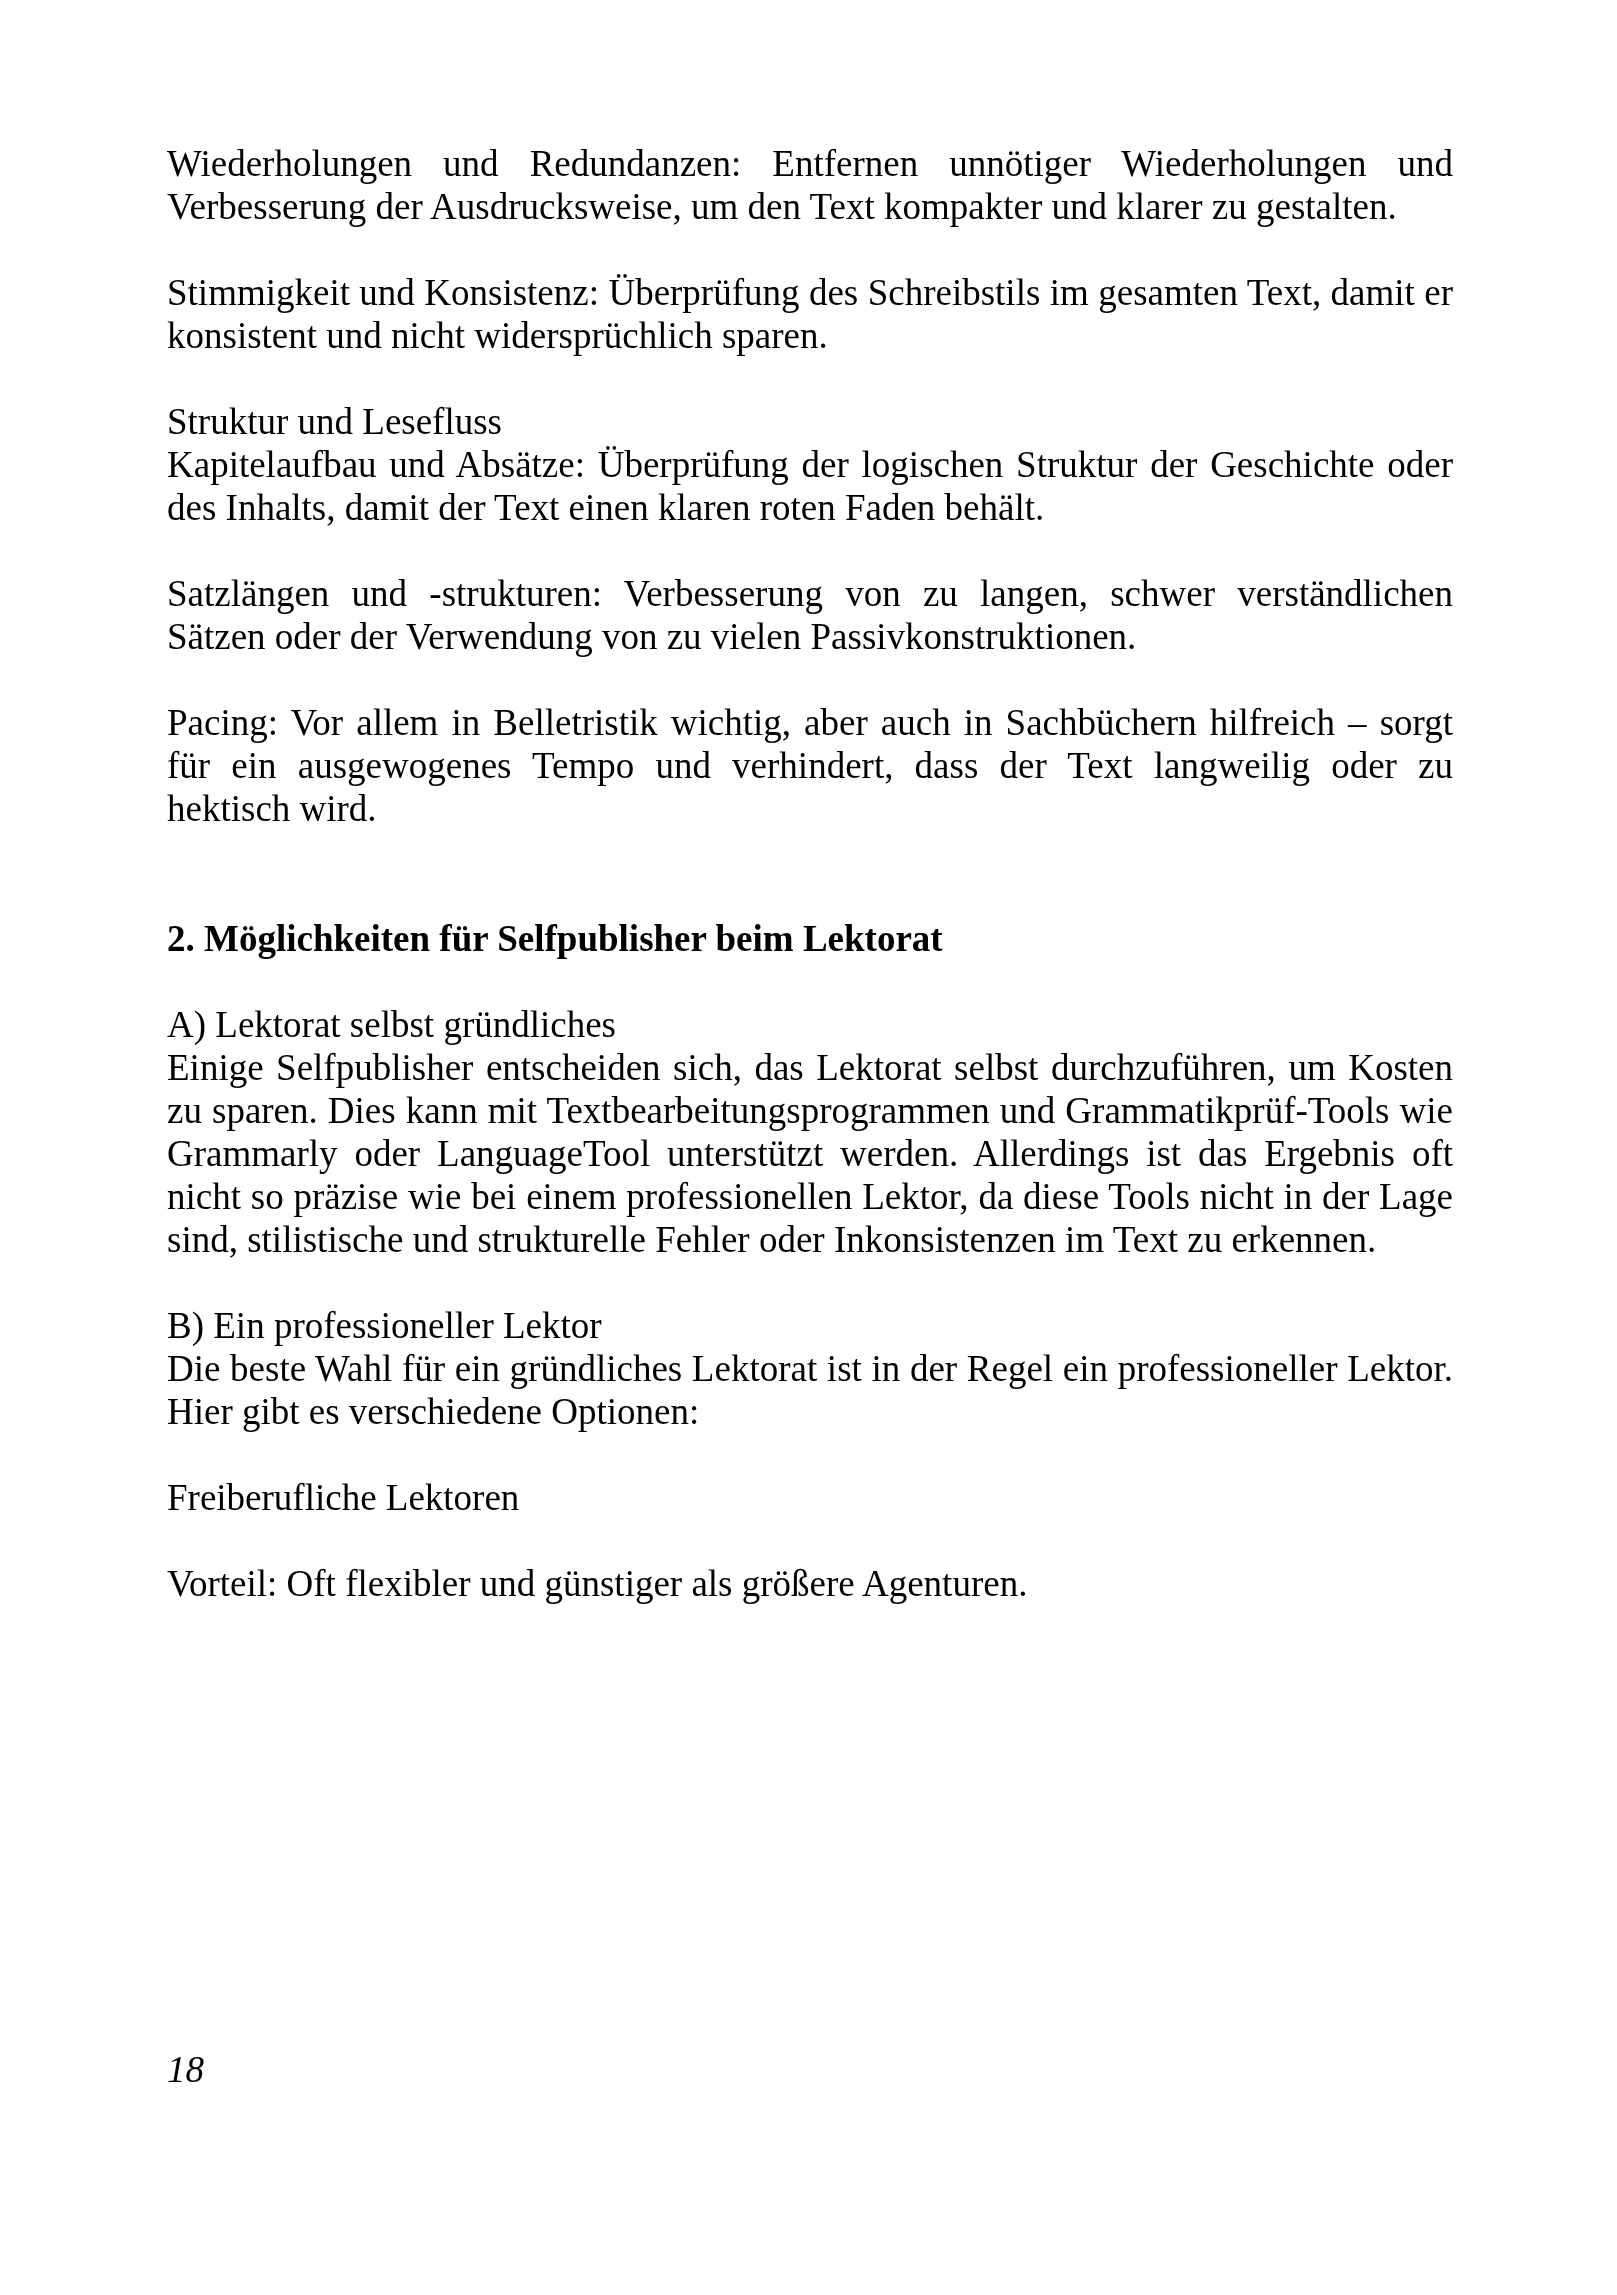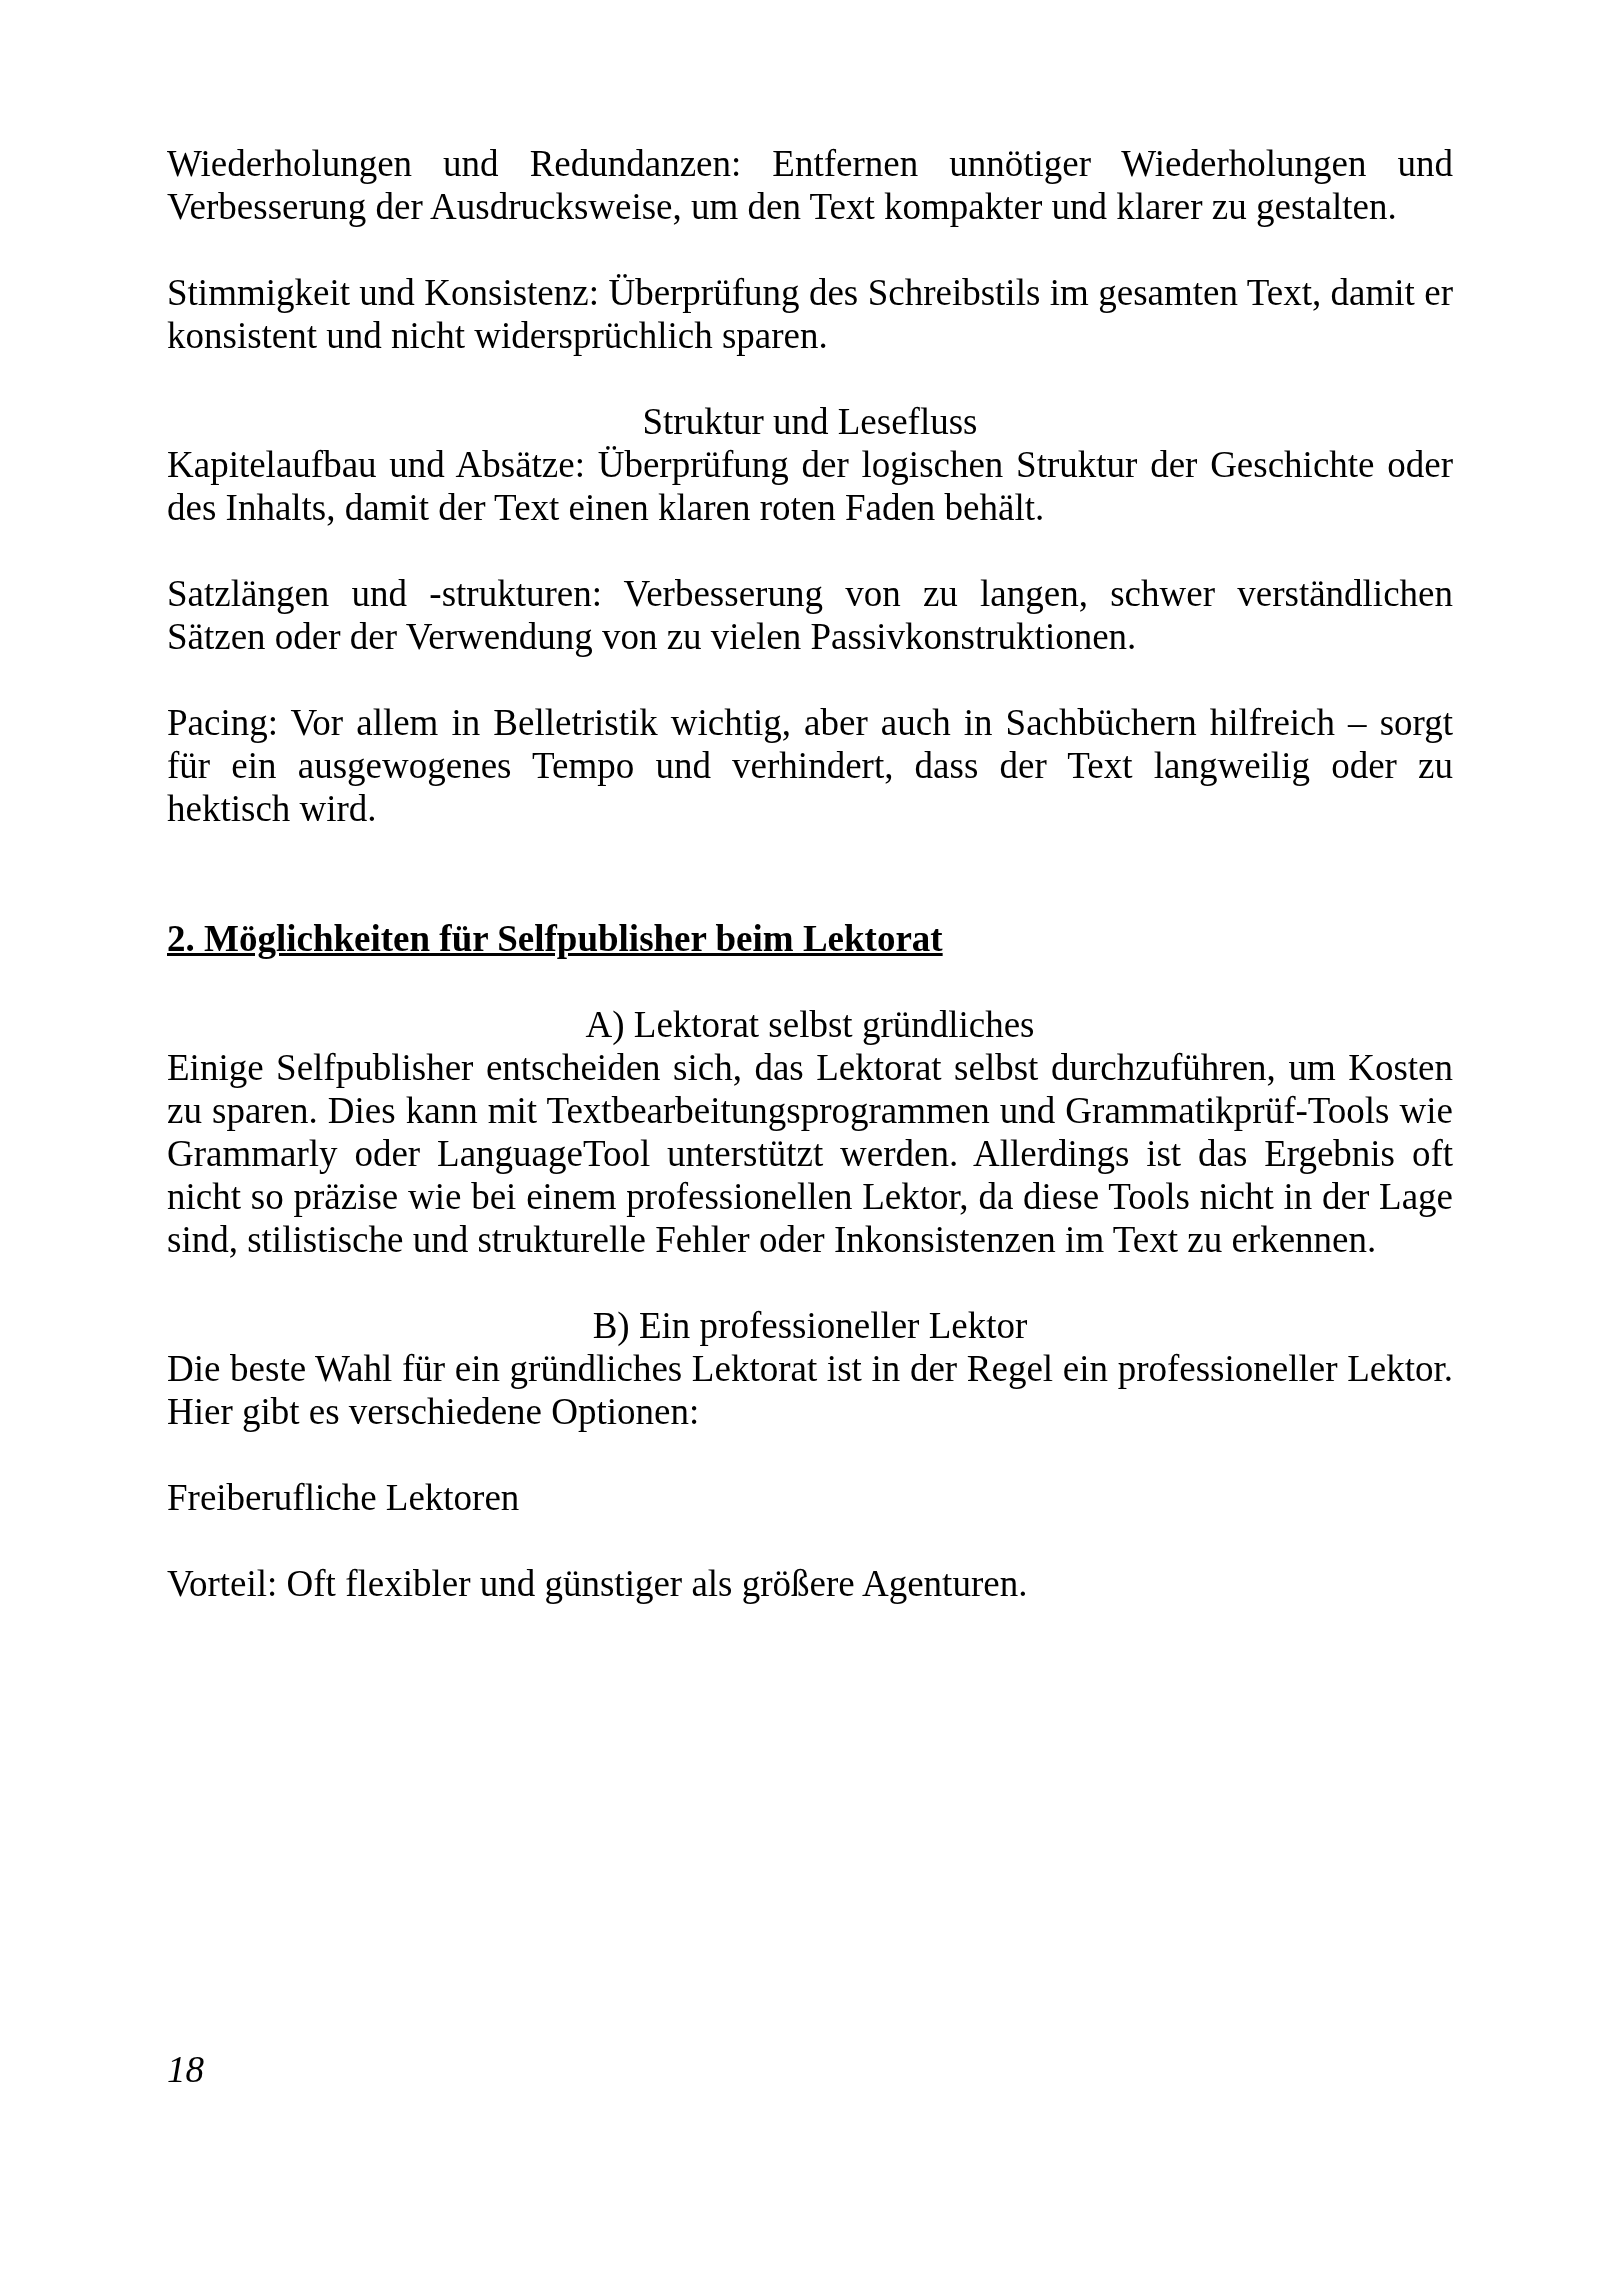--- a/index.html
+++ b/index.html
@@ -23,29 +23,28 @@
     line-height: 43px;
     text-align: justify;
     hyphens: auto;
     -webkit-hyphens: auto;
   }
   .para {
     margin: 0 0 43px 0;
   }
   .lead-line {
     display: block;
-    text-align: center;
+    text-align: left;
   }
   .section-heading {
     font-size: 37px;
     line-height: 43px;
     font-weight: 700;
     text-align: left;
     margin: 87px 0 43px 0;
-    text-decoration: underline;
   }
   .page-number {
     position: absolute;
     top: 2048px;
     left: 167px;
     font-size: 37px;
     line-height: 43px;
     font-style: italic;
   }
 </style>

